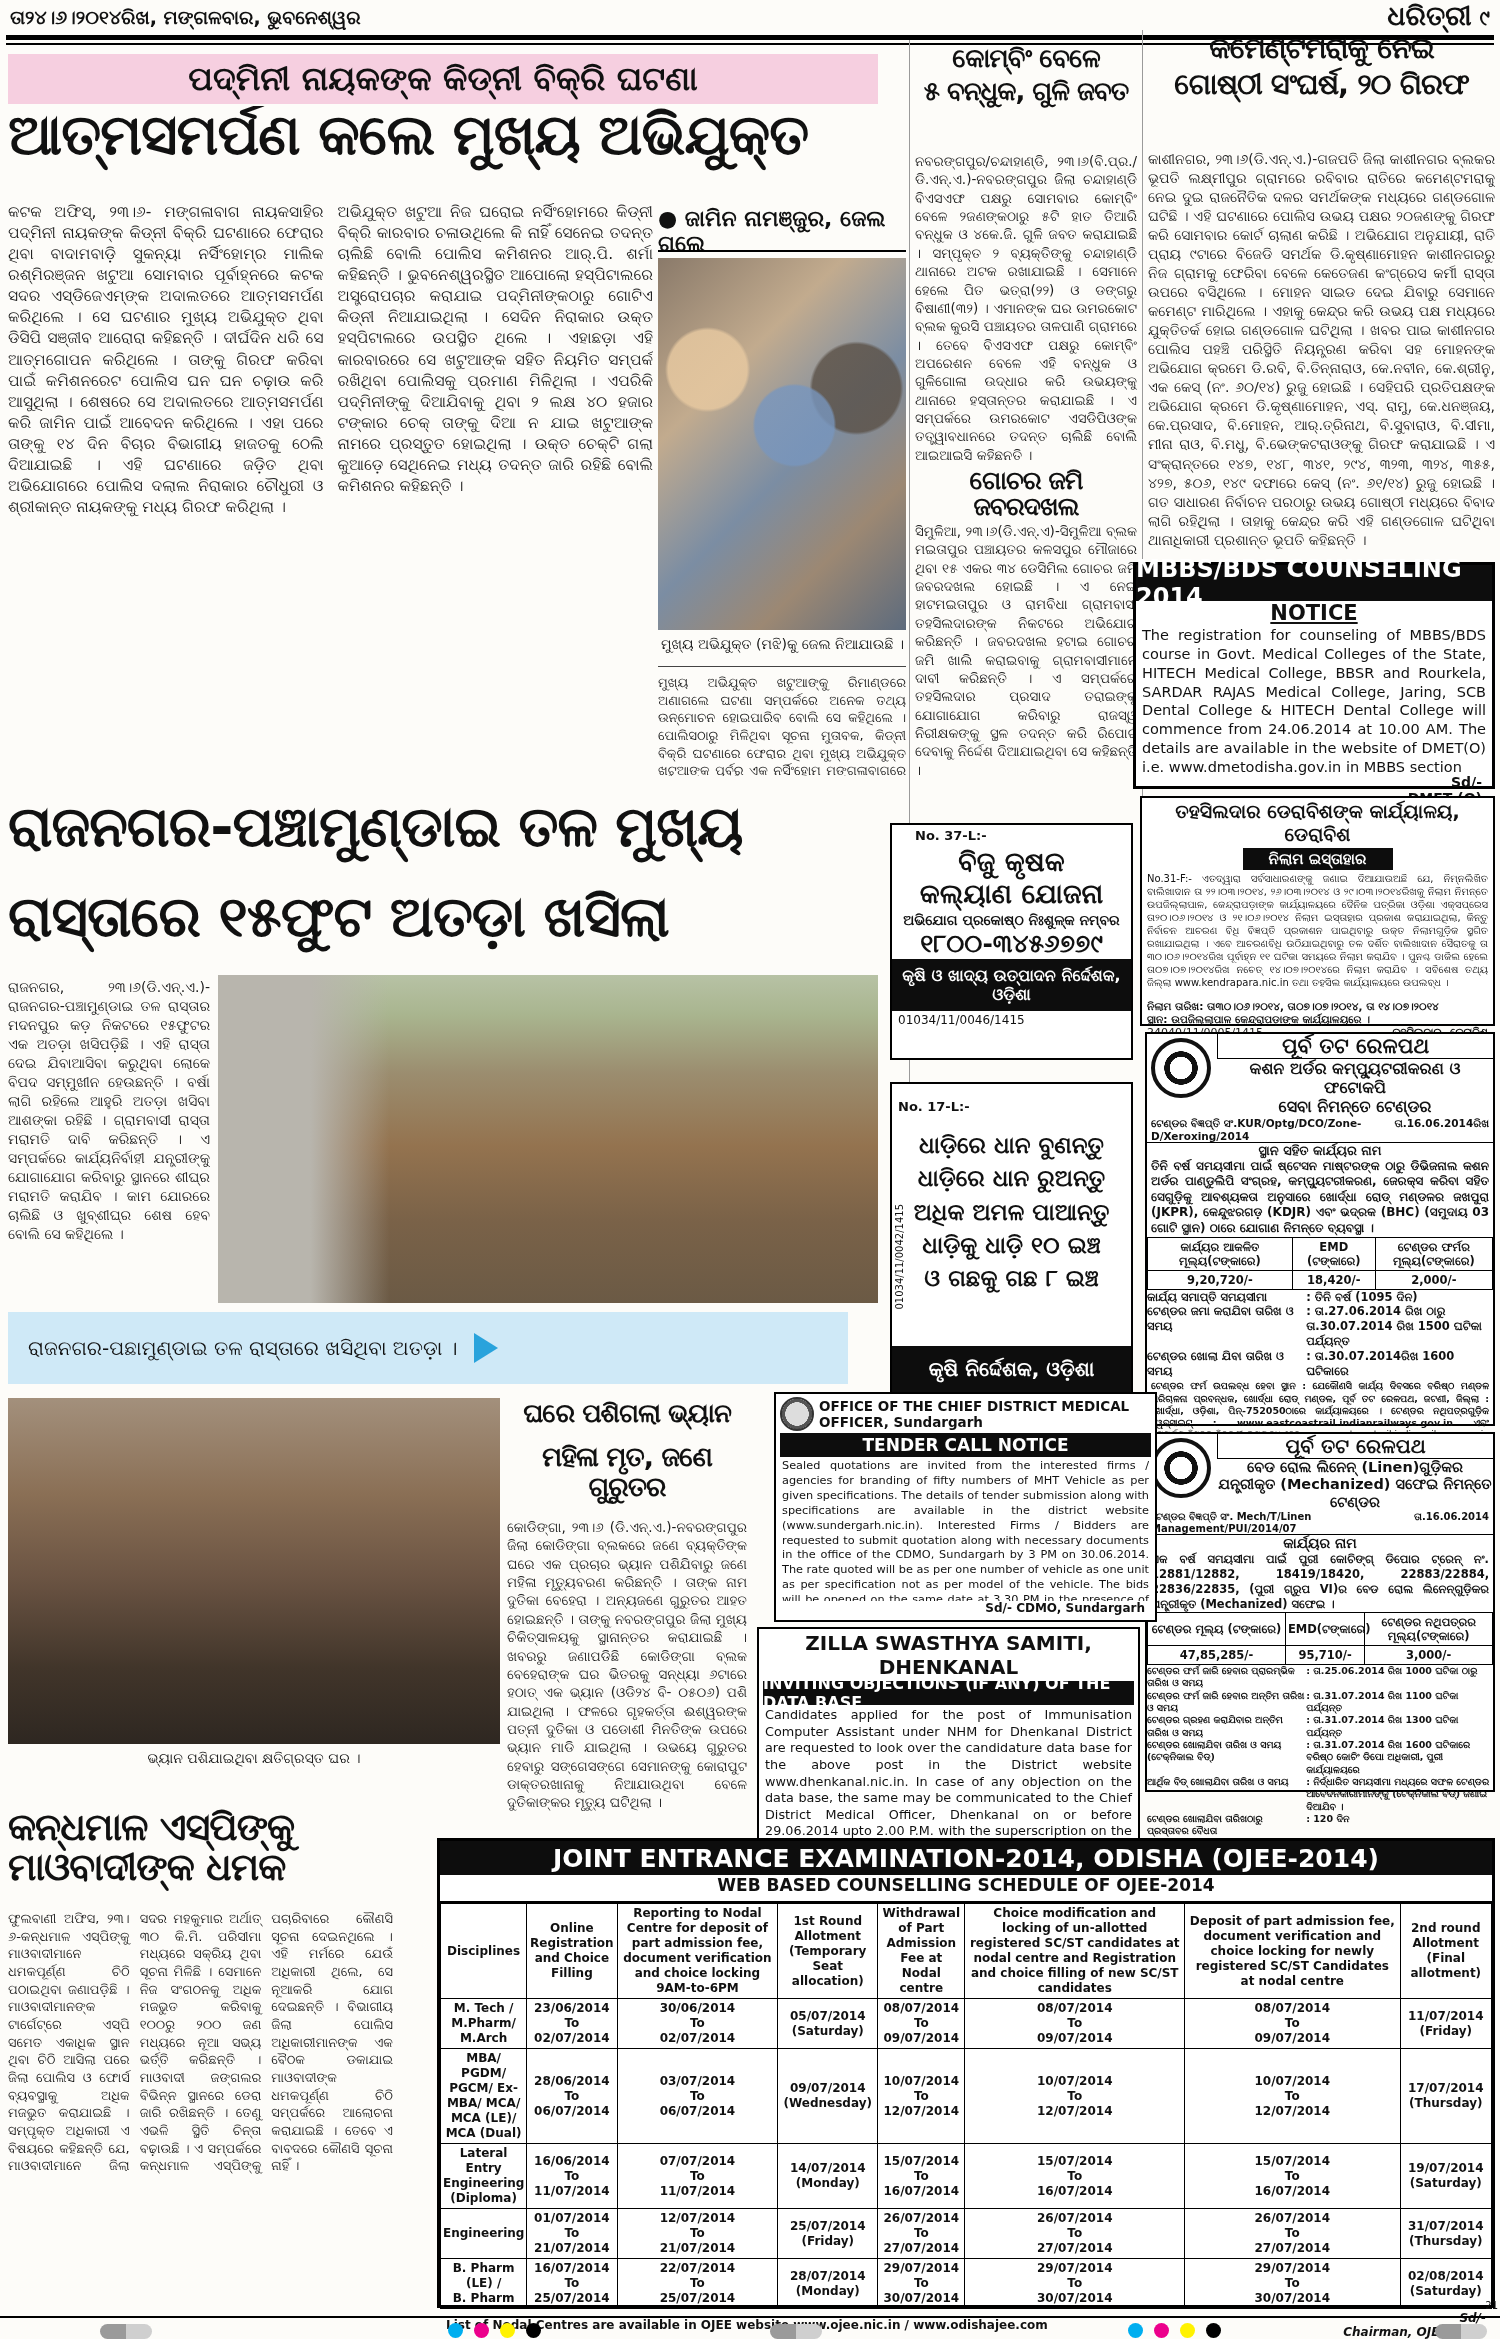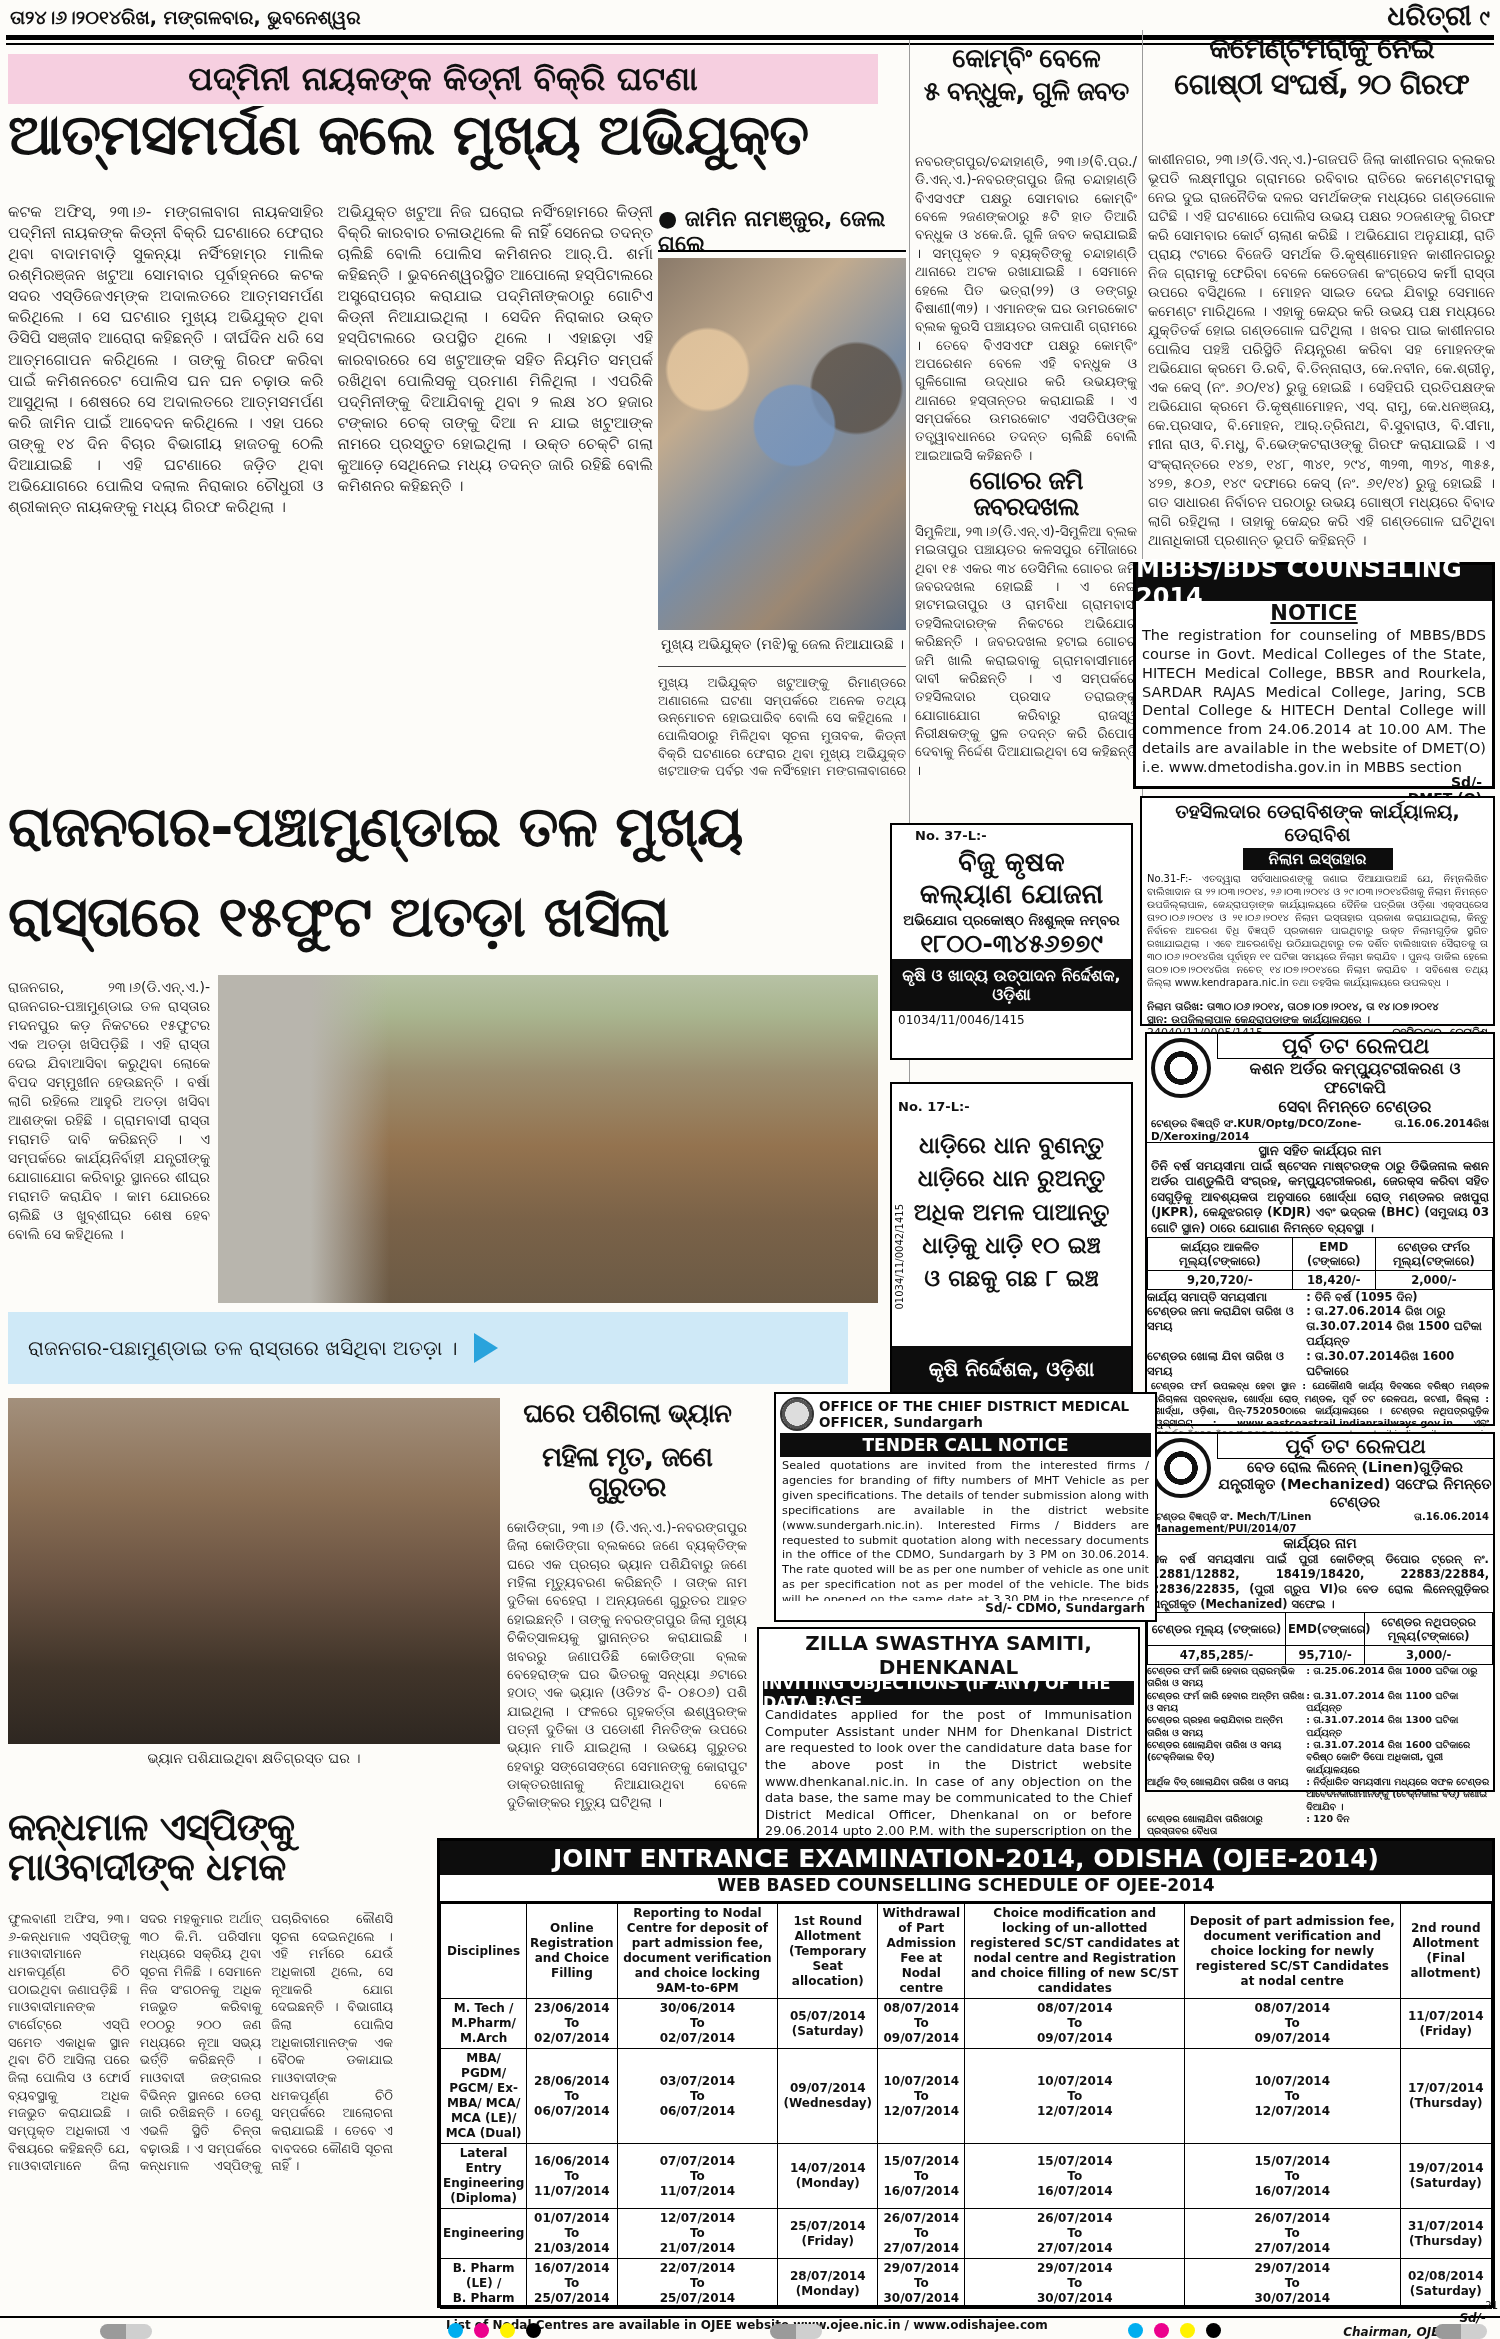--- a/index.html
+++ b/index.html
@@ -384,21 +384,21 @@
         <td>15/07/2014
 To
 16/07/2014</td>
         <td>19/07/2014
 (Saturday)</td>
       </tr>
       <tr>
         <td>Engineering</td>
         <td>01/07/2014
 To
-21/03/2014</td>
+21/07/2014</td>
         <td>12/07/2014
 To
 21/07/2014</td>
         <td>25/07/2014
 (Friday)</td>
         <td>26/07/2014
 To
 27/07/2014</td>
         <td>26/07/2014
 To

